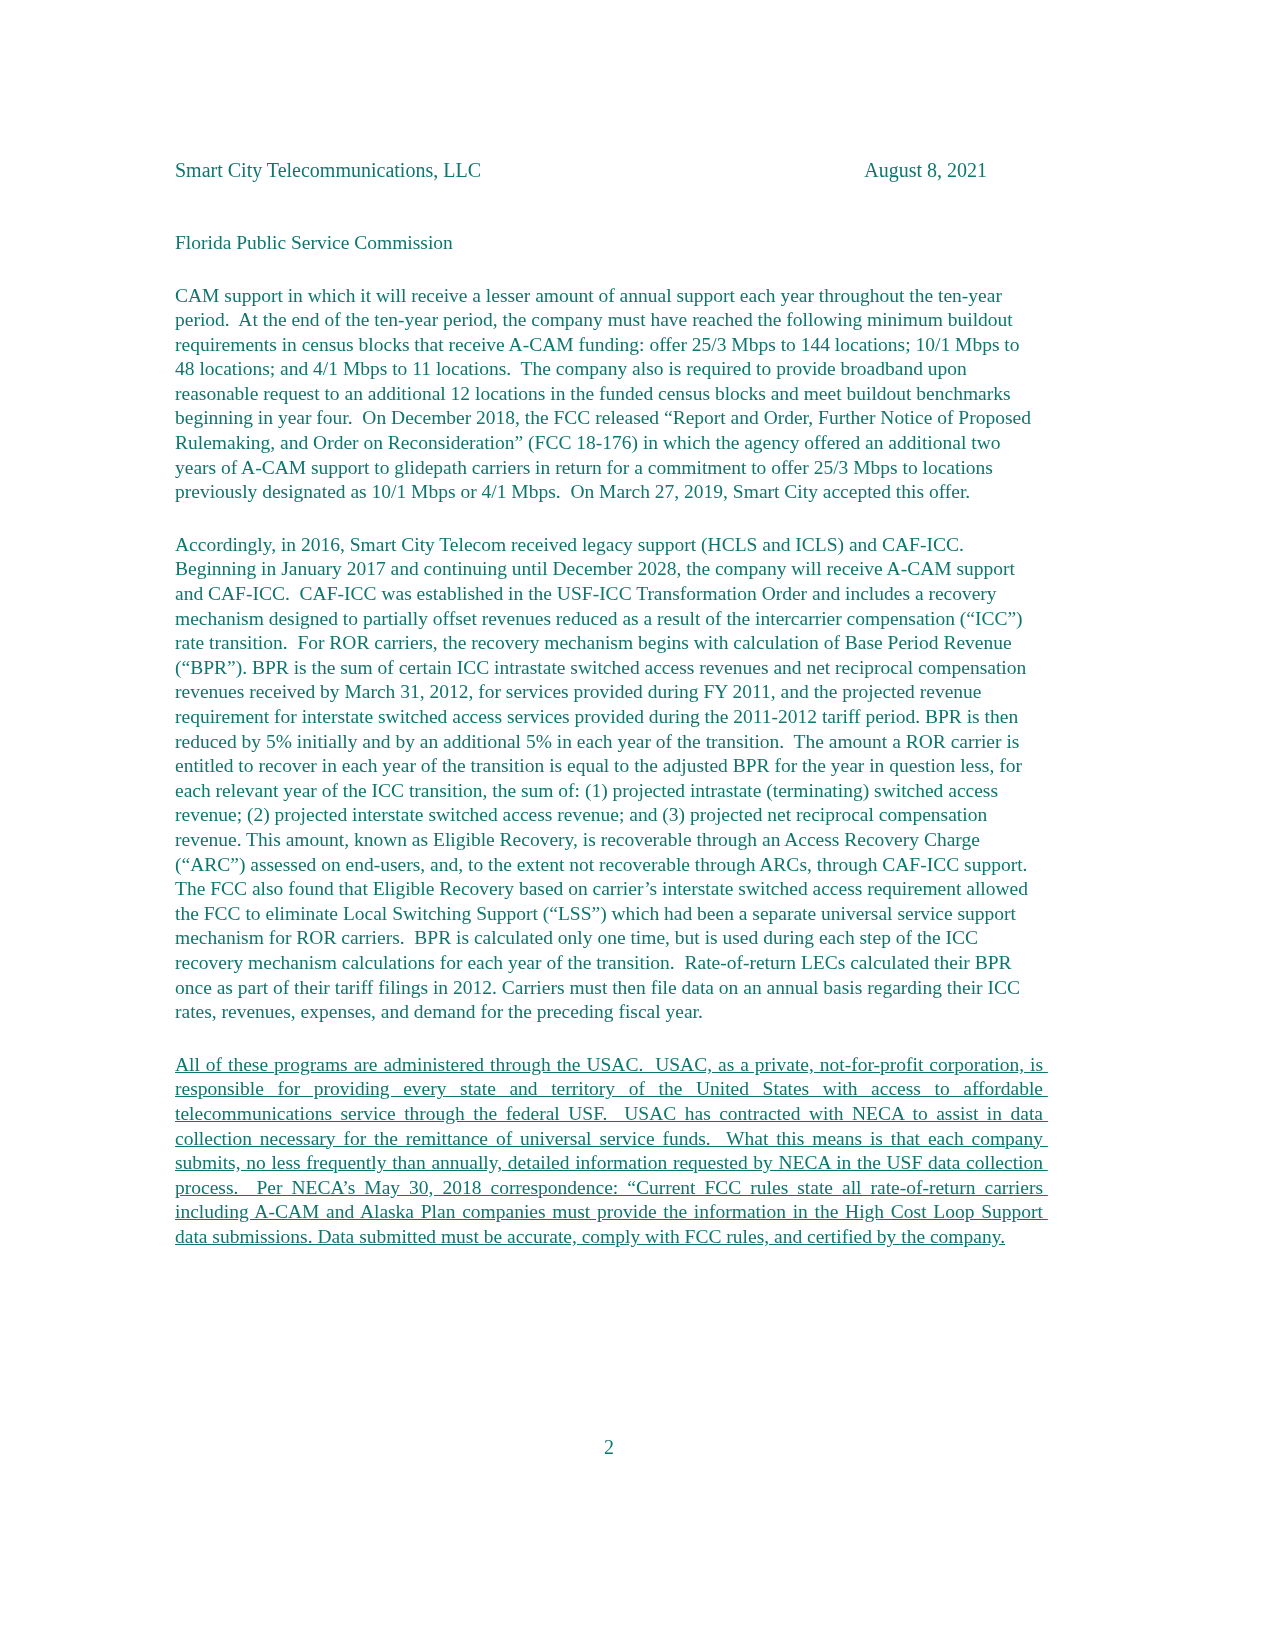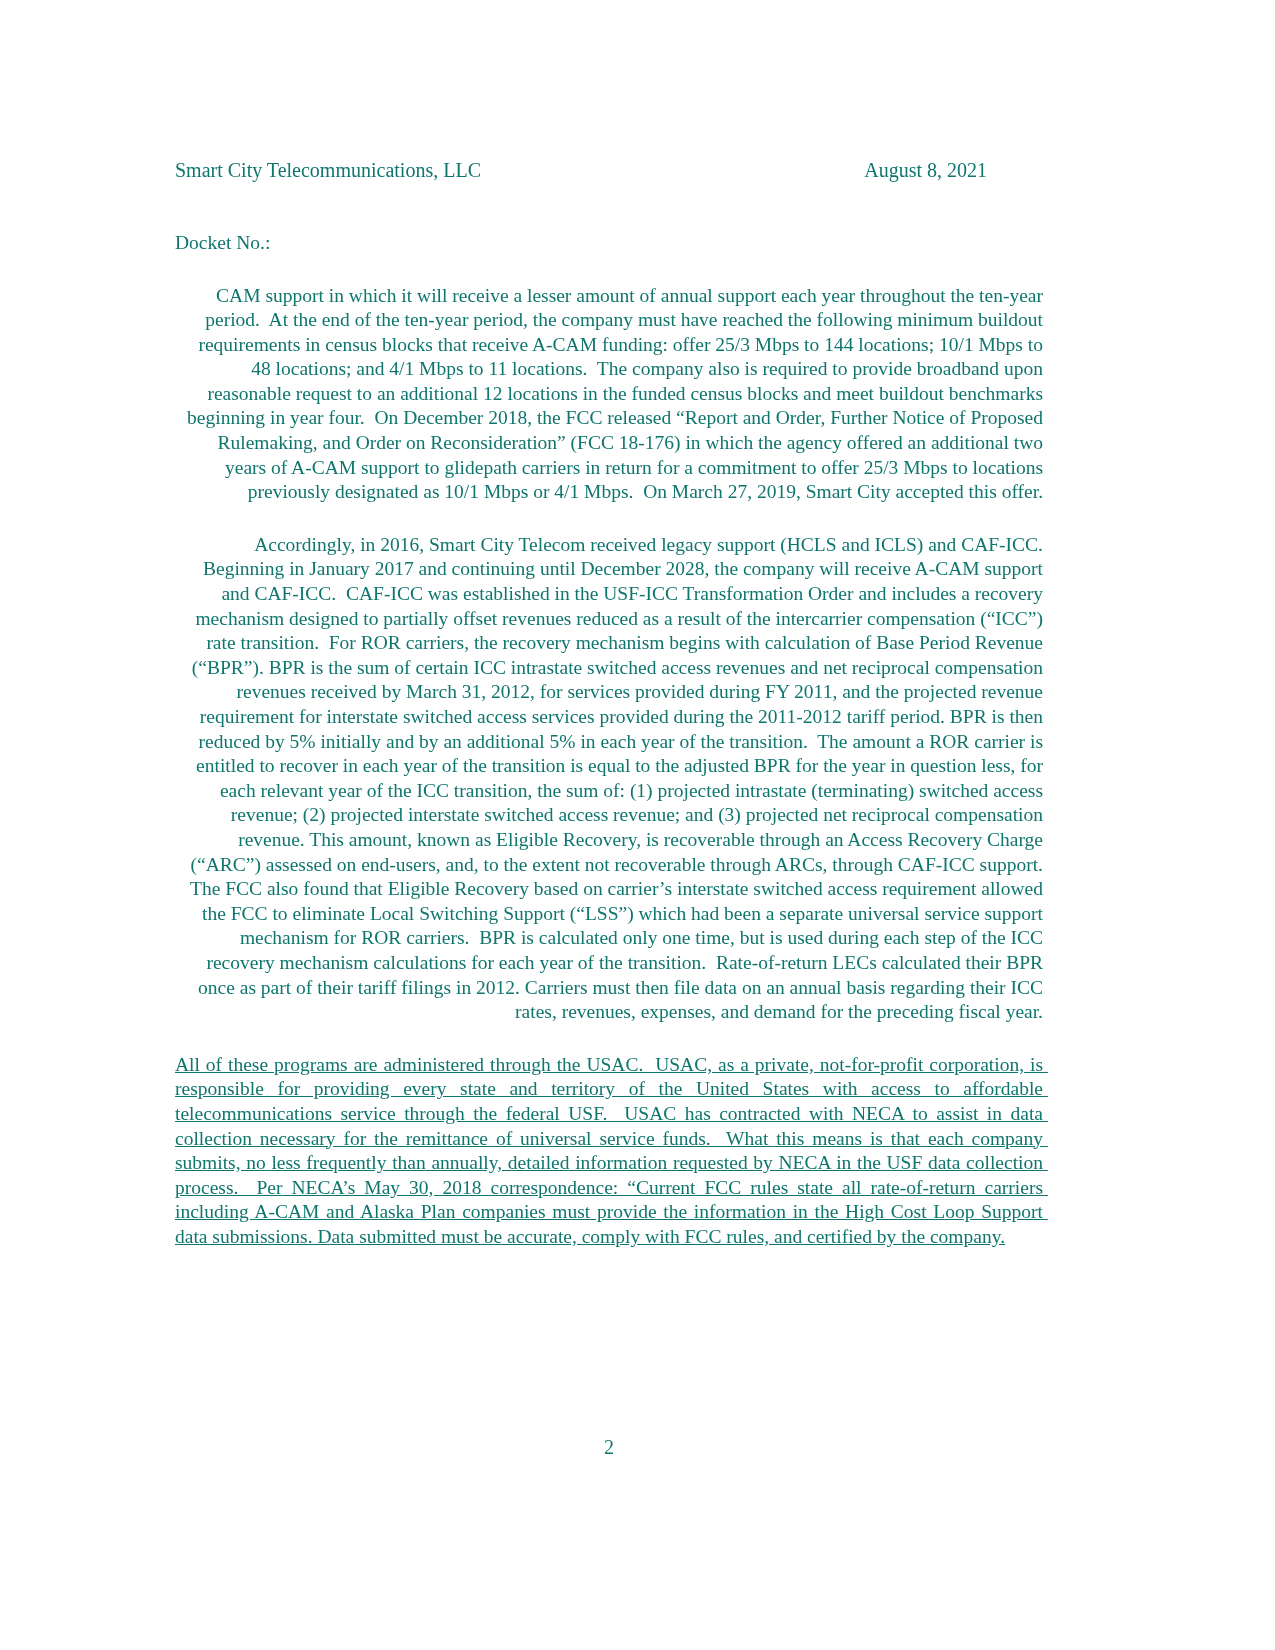--- a/index.html
+++ b/index.html
@@ -33,21 +33,21 @@
   .recipient {
     margin-top: 49px;
     font-size: 19.5px;
     line-height: 24.5px;
   }
   .body-par {
     margin: 0;
     margin-top: 28px;
     font-size: 19.5px;
     line-height: 24.6px;
-    text-align: right;
+    text-align: left;
     white-space: pre-wrap;
   }
   .body-par.justified {
     text-align: justify;
     text-decoration: underline;
   }
   .page-number {
     position: absolute;
     left: 175px;
     top: 1396px;
@@ -85,21 +85,21 @@
 <div class="page">
 
   <div class="content">
 
     <div class="letterhead">
       <span>Smart City Telecommunications, LLC</span>
       <span>August 8, 2021</span>
     </div>
 
     <div class="recipient">
-      <div>Docket No.:</div>
+      <div>Florida Public Service Commission</div>
     </div>
 
     <p class="body-par">CAM support in which it will receive a lesser amount of annual support each year throughout the ten-year period.  At the end of the ten-year period, the company must have reached the following minimum buildout requirements in census blocks that receive A-CAM funding: offer 25/3 Mbps to 144 locations; 10/1 Mbps to 48 locations; and 4/1 Mbps to 11 locations.  The company also is required to provide broadband upon reasonable request to an additional 12 locations in the funded census blocks and meet buildout benchmarks beginning in year four.  On December 2018, the FCC released “Report and Order, Further Notice of Proposed Rulemaking, and Order on Reconsideration” (FCC 18-176) in which the agency offered an additional two years of A-CAM support to glidepath carriers in return for a commitment to offer 25/3 Mbps to locations previously designated as 10/1 Mbps or 4/1 Mbps.  On March 27, 2019, Smart City accepted this offer.</p>
 
     <p class="body-par">Accordingly, in 2016, Smart City Telecom received legacy support (HCLS and ICLS) and CAF-ICC. Beginning in January 2017 and continuing until December 2028, the company will receive A-CAM support and CAF-ICC.  CAF-ICC was established in the USF-ICC Transformation Order and includes a recovery mechanism designed to partially offset revenues reduced as a result of the intercarrier compensation (“ICC”) rate transition.  For ROR carriers, the recovery mechanism begins with calculation of Base Period Revenue (“BPR”). BPR is the sum of certain ICC intrastate switched access revenues and net reciprocal compensation revenues received by March 31, 2012, for services provided during FY 2011, and the projected revenue requirement for interstate switched access services provided during the 2011-2012 tariff period. BPR is then reduced by 5% initially and by an additional 5% in each year of the transition.  The amount a ROR carrier is entitled to recover in each year of the transition is equal to the adjusted BPR for the year in question less, for each relevant year of the ICC transition, the sum of: (1) projected intrastate (terminating) switched access revenue; (2) projected interstate switched access revenue; and (3) projected net reciprocal compensation revenue. This amount, known as Eligible Recovery, is recoverable through an Access Recovery Charge (“ARC”) assessed on end-users, and, to the extent not recoverable through ARCs, through CAF-ICC support. The FCC also found that Eligible Recovery based on carrier’s interstate switched access requirement allowed the FCC to eliminate Local Switching Support (“LSS”) which had been a separate universal service support mechanism for ROR carriers.  BPR is calculated only one time, but is used during each step of the ICC recovery mechanism calculations for each year of the transition.  Rate-of-return LECs calculated their BPR once as part of their tariff filings in 2012. Carriers must then file data on an annual basis regarding their ICC rates, revenues, expenses, and demand for the preceding fiscal year.</p>
 
     <p class="body-par justified">All of these programs are administered through the USAC.  USAC, as a private, not-for-profit corporation, is responsible for providing every state and territory of the United States with access to affordable telecommunications service through the federal USF.  USAC has contracted with NECA to assist in data collection necessary for the remittance of universal service funds.  What this means is that each company submits, no less frequently than annually, detailed information requested by NECA in the USF data collection process.  Per NECA’s May 30, 2018 correspondence: “Current FCC rules state all rate-of-return carriers including A-CAM and Alaska Plan companies must provide the information in the High Cost Loop Support data submissions. Data submitted must be accurate, comply with FCC rules, and certified by the company.</p>
 
   </div>
 

